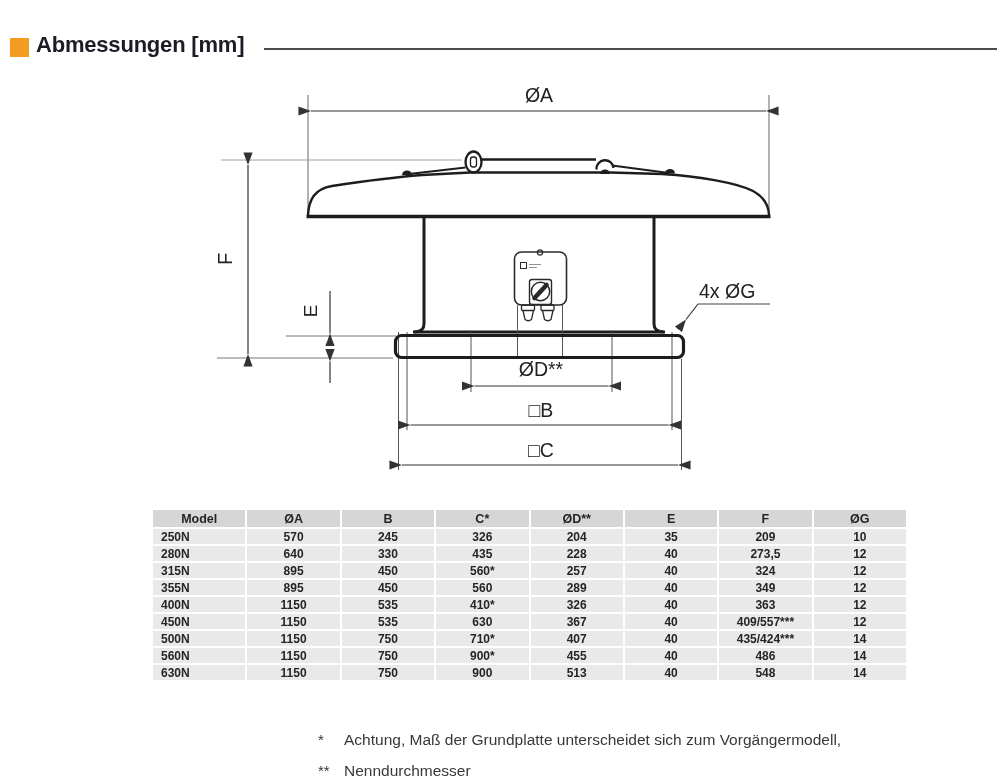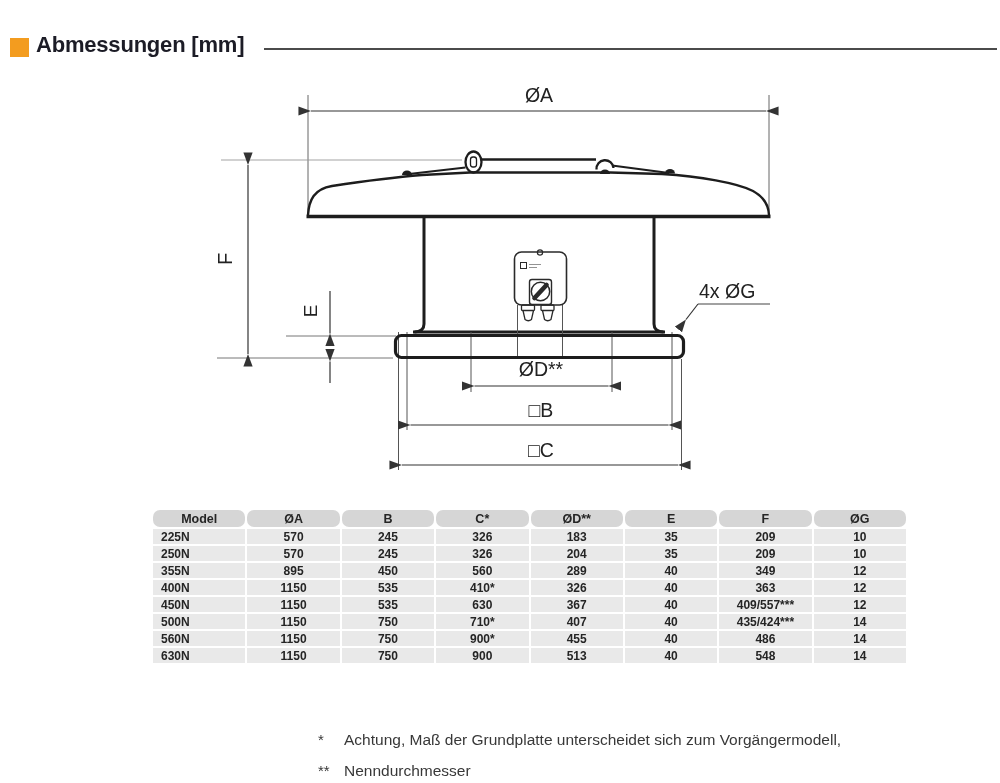--- a/index.html
+++ b/index.html
@@ -11,21 +11,21 @@
               letter-spacing:-0.2px;}
   .title-rule{position:absolute;left:264px;top:20px;width:733px;height:2px;background:#4b4b4b;}
   
   .drawing{position:absolute;left:0;top:40px;}
   .drawing text{font-family:"Liberation Sans",sans-serif;fill:#222;stroke:none;}
   .dimlabel{font-size:19.5px;}
   
   .dim-table{position:absolute;left:151px;top:480px;width:757px;border-collapse:separate;
              border-spacing:2px;table-layout:fixed;}
   .dim-table th{background:#d6d6d6;color:#252525;font-size:12.5px;font-weight:bold;
-                height:17px;text-align:center;padding:0;border-radius:7px;}
+                height:17px;text-align:center;padding:0;}
   .dim-table td{background:#e9e9e9;color:#252525;font-size:12px;font-weight:bold;
                 height:15px;text-align:center;padding:0;}
   .dim-table td.model{text-align:left;padding-left:8px;}
   
   .footnotes{position:absolute;left:318px;top:701px;width:600px;color:#383838;font-size:15.5px;}
   .footnote{display:grid;grid-template-columns:26px 1fr;line-height:21px;}
   .footnote + .footnote{margin-top:10px;}
   .fn-marker{font-size:15px;}
 </style>
 </head>
@@ -149,38 +149,48 @@
         <th>B</th>
         <th>C*</th>
         <th>ØD**</th>
         <th>E</th>
         <th>F</th>
         <th>ØG</th>
       </tr>
     </thead>
     <tbody>
       <tr>
-        <td class="model">225N</td>
-        <td>570</td>
-        <td>245</td>
-        <td>326</td>
-        <td>183</td>
-        <td>35</td>
-        <td>209</td>
-        <td>10</td>
-      </tr>
-      <tr>
         <td class="model">250N</td>
         <td>570</td>
         <td>245</td>
         <td>326</td>
         <td>204</td>
         <td>35</td>
         <td>209</td>
         <td>10</td>
+      </tr>
+      <tr>
+        <td class="model">280N</td>
+        <td>640</td>
+        <td>330</td>
+        <td>435</td>
+        <td>228</td>
+        <td>40</td>
+        <td>273,5</td>
+        <td>12</td>
+      </tr>
+      <tr>
+        <td class="model">315N</td>
+        <td>895</td>
+        <td>450</td>
+        <td>560*</td>
+        <td>257</td>
+        <td>40</td>
+        <td>324</td>
+        <td>12</td>
       </tr>
       <tr>
         <td class="model">355N</td>
         <td>895</td>
         <td>450</td>
         <td>560</td>
         <td>289</td>
         <td>40</td>
         <td>349</td>
         <td>12</td>

